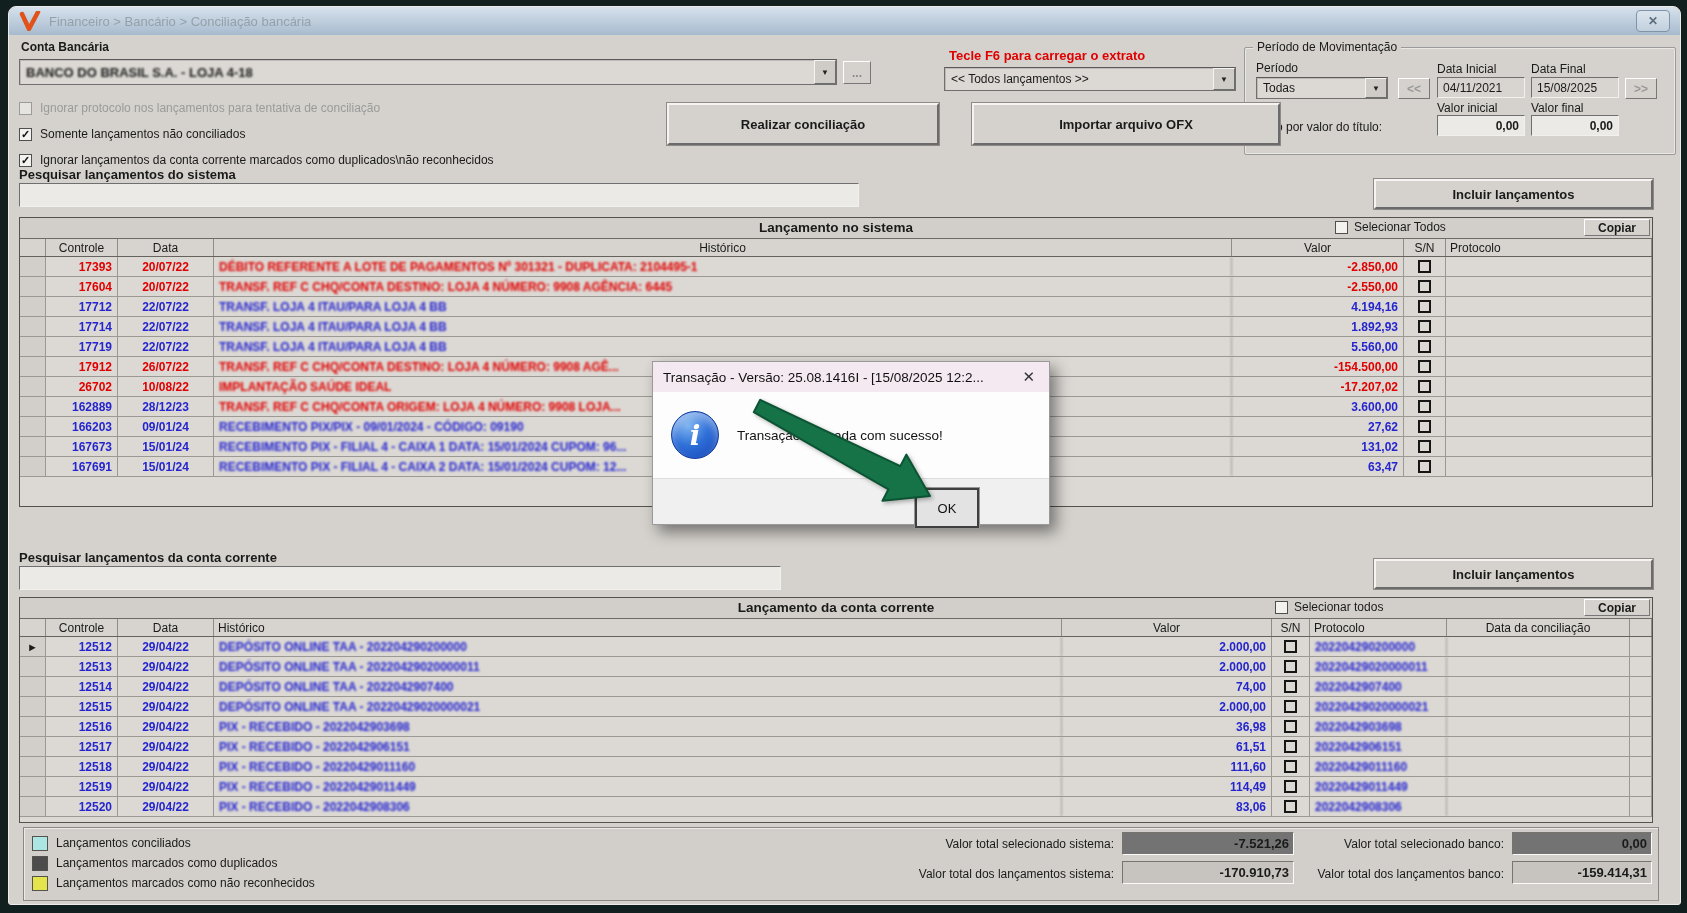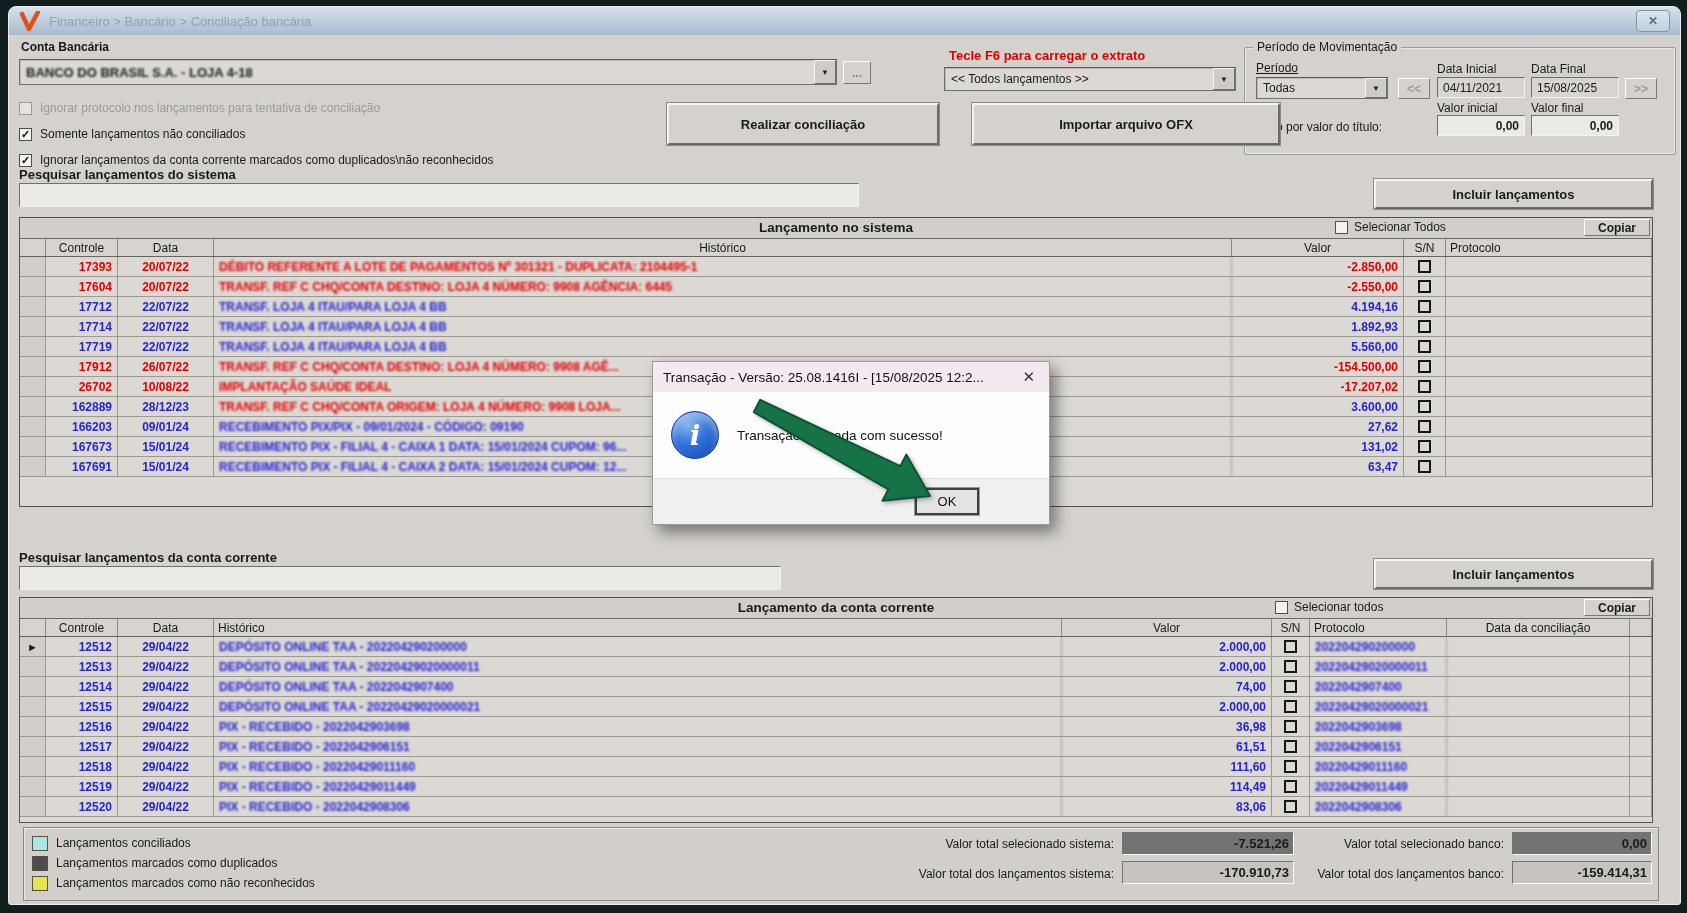--- a/index.html
+++ b/index.html
@@ -63,21 +63,21 @@
   .tot-yellow{background:#737373;}
   .tot-gray{background:#c7c4bf;}
   
   .dialog{position:absolute;left:652px;top:361px;width:396px;height:162px;background:#ffffff;border:1px solid #9a9a9a;box-shadow:6px 7px 14px rgba(0,0,0,.45);z-index:50;font-family:"Liberation Sans",sans-serif;}
   .dtitle{height:30px;background:#f4e9f1;display:flex;align-items:center;padding:0 10px;box-sizing:border-box;font-size:13.5px;color:#111;}
   .dclose{margin-left:auto;font-size:15px;color:#333;font-weight:normal;padding:0 4px;}
   .dbody{height:86px;background:#fdfdfd;display:flex;align-items:center;padding:0 18px;box-sizing:border-box;gap:18px;}
   .infoicon{width:46px;height:46px;border-radius:50%;background:radial-gradient(circle at 35% 30%,#7db4f0 0%,#2f6fd8 45%,#1241b4 100%);border:1px solid #123d9e;color:#fff;display:flex;align-items:center;justify-content:center;font-family:"DejaVu Serif",serif;font-style:italic;font-weight:bold;font-size:28px;flex:none;box-shadow:inset 0 6px 8px rgba(255,255,255,.45);}
   .dmsg{font-size:13.5px;color:#111;}
   .dfoot{height:45px;background:#f0f0f0;border-top:1px solid #dedede;position:relative;}
-  .okbtn{position:absolute;right:70px;top:9px;width:64px;height:27px;background:#e3e3e3;border:2px solid #3f3f3f;box-shadow:0 0 0 1px #979797;display:flex;align-items:center;justify-content:center;font-size:13px;color:#111;box-sizing:border-box;}
+  .okbtn{position:absolute;right:70px;top:9px;width:64px;height:40px;background:#e3e3e3;border:2px solid #3f3f3f;box-shadow:0 0 0 1px #979797;display:flex;align-items:center;justify-content:center;font-size:13px;color:#111;box-sizing:border-box;}
   .arrow{position:absolute;left:742px;top:398px;width:200px;height:108px;z-index:60;filter:drop-shadow(2px 2px 2px rgba(0,0,0,.3));}
 </style>
 </head>
 <body>
 
 <div class="stage">
 
   <div class="win">
 
     <div class="titlebar">
@@ -97,21 +97,21 @@
 
     <div class="abs hint" style="left:940px;top:41px;">Tecle F6 para carregar o extrato</div>
     <div class="combo abs" style="left:935px;top:60px;width:292px;height:24px;">
       <span class="txt" style="font-weight:normal;font-size:12px;">&lt;&lt; Todos lançamentos &gt;&gt;</span>
       <span class="drop">▼</span>
     </div>
 
     <div class="gbox abs" style="left:1235px;top:40px;width:430px;height:106px;">
       <span class="gleg">Período de Movimentação</span>
     </div>
-    <div class="abs lbl" style="left:1247px;top:54px;text-decoration:underline;">Período</div>
+    <div class="abs lbl" style="left:1247px;top:54px;">Período</div>
     <div class="combo abs" style="left:1247px;top:70px;width:132px;height:22px;">
       <span class="txt" style="font-weight:normal;font-size:12px;">Todas</span>
       <span class="drop">▼</span>
     </div>
     <div class="btn small abs" style="left:1389px;top:71px;width:32px;height:21px;color:#9a9a9a;">&lt;&lt;</div>
     <div class="abs lbl" style="left:1428px;top:55px;">Data Inicial</div>
     <div class="field abs" style="left:1428px;top:70px;width:88px;height:21px;">04/11/2021</div>
     <div class="abs lbl" style="left:1522px;top:55px;">Data Final</div>
     <div class="field abs" style="left:1522px;top:70px;width:88px;height:21px;">15/08/2025</div>
     <div class="btn small abs" style="left:1616px;top:71px;width:32px;height:21px;color:#9a9a9a;">&gt;&gt;</div>

